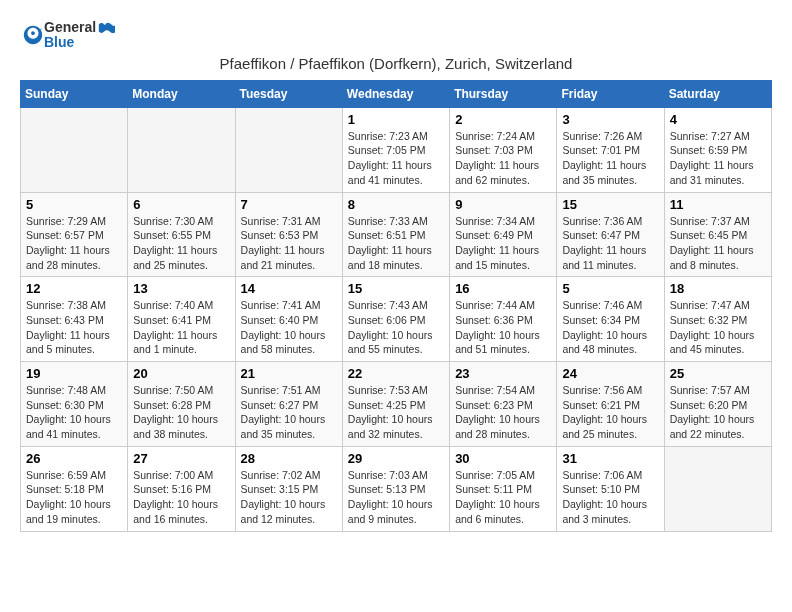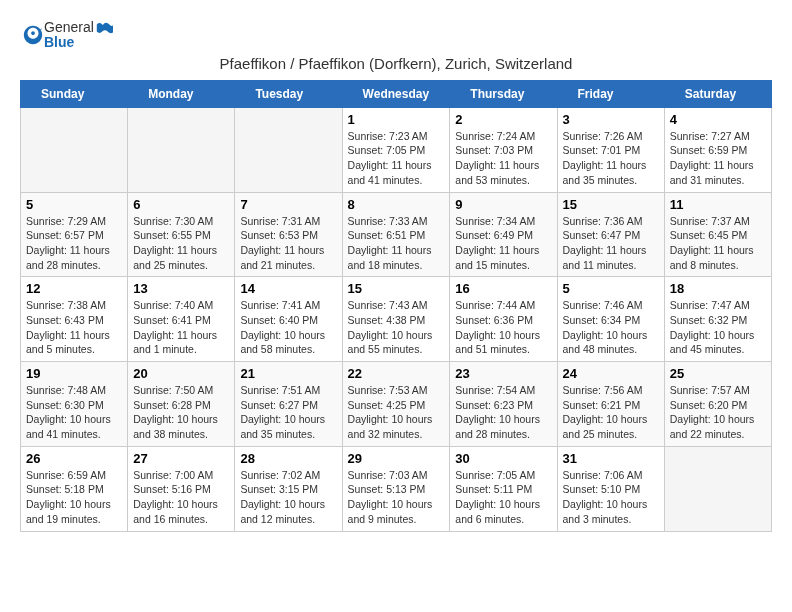--- a/index.html
+++ b/index.html
@@ -15,21 +15,21 @@
       align-items: flex-start;
       justify-content: space-between;
       margin-bottom: 4px;
     }
     .logo-container {
       display: flex;
       align-items: center;
     }
     .logo-text-general {
       font-size: 14px;
-      font-weight: normal;
+      font-weight: bold;
       color: #333;
       line-height: 1.1;
     }
     .logo-text-blue {
       font-size: 14px;
       font-weight: bold;
       color: #1a6bb5;
       line-height: 1.1;
     }
     .logo-icon {
@@ -50,21 +50,21 @@
       margin-bottom: 8px;
     }
     .calendar {
       width: 100%;
       border-collapse: collapse;
       font-size: 11px;
     }
     .calendar th {
       background-color: #2a6ebb;
       color: #fff;
-      padding: 6px 20px;
+      padding: 6px 4px;
       text-align: left;
       font-size: 12px;
       font-weight: bold;
       border: 1px solid #2a6ebb;
     }
     .calendar td {
       border: 1px solid #ccc;
       vertical-align: top;
       padding: 4px 5px;
       width: 107px;
@@ -138,21 +138,21 @@
             <span>Sunrise: 7:23 AM</span><br>
             <span>Sunset: 7:05 PM</span><br>
             <span>Daylight: 11 hours and 41 minutes.</span>
           </div>
         </td>
           <td>
           <span class="day-number">2</span>
           <div class="day-info">
             <span>Sunrise: 7:24 AM</span><br>
             <span>Sunset: 7:03 PM</span><br>
-            <span>Daylight: 11 hours and 53 minutes.</span>
+            <span>Daylight: 11 hours and 62 minutes.</span>
           </div>
         </td>
           <td>
           <span class="day-number">3</span>
           <div class="day-info">
             <span>Sunrise: 7:26 AM</span><br>
             <span>Sunset: 7:01 PM</span><br>
             <span>Daylight: 11 hours and 35 minutes.</span>
           </div>
         </td>
@@ -245,21 +245,21 @@
           <div class="day-info">
             <span>Sunrise: 7:41 AM</span><br>
             <span>Sunset: 6:40 PM</span><br>
             <span>Daylight: 10 hours and 58 minutes.</span>
           </div>
         </td>
           <td>
           <span class="day-number">15</span>
           <div class="day-info">
             <span>Sunrise: 7:43 AM</span><br>
-            <span>Sunset: 4:38 PM</span><br>
+            <span>Sunset: 6:06 PM</span><br>
             <span>Daylight: 10 hours and 55 minutes.</span>
           </div>
         </td>
           <td>
           <span class="day-number">16</span>
           <div class="day-info">
             <span>Sunrise: 7:44 AM</span><br>
             <span>Sunset: 6:36 PM</span><br>
             <span>Daylight: 10 hours and 51 minutes.</span>
           </div>

